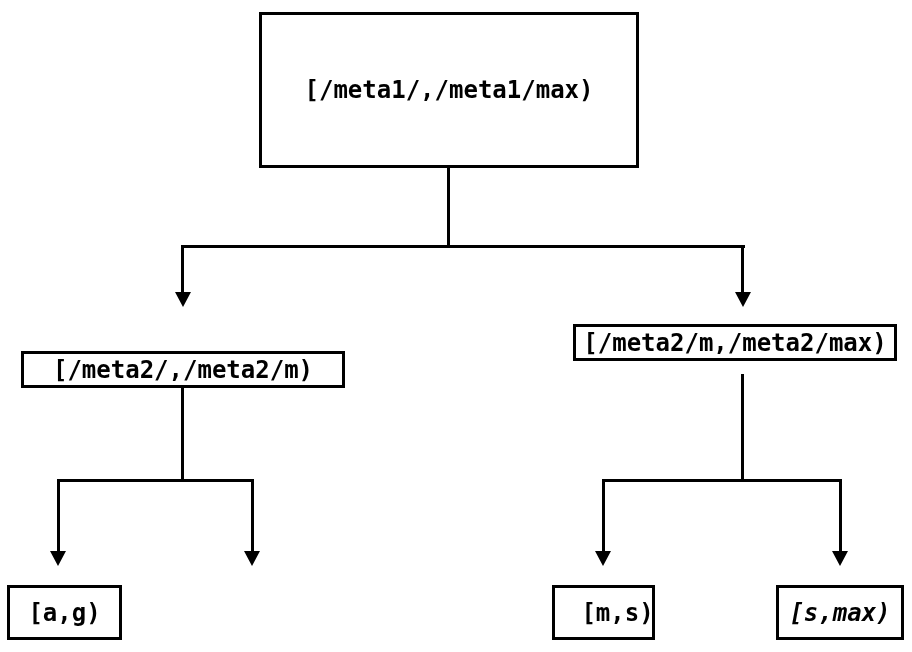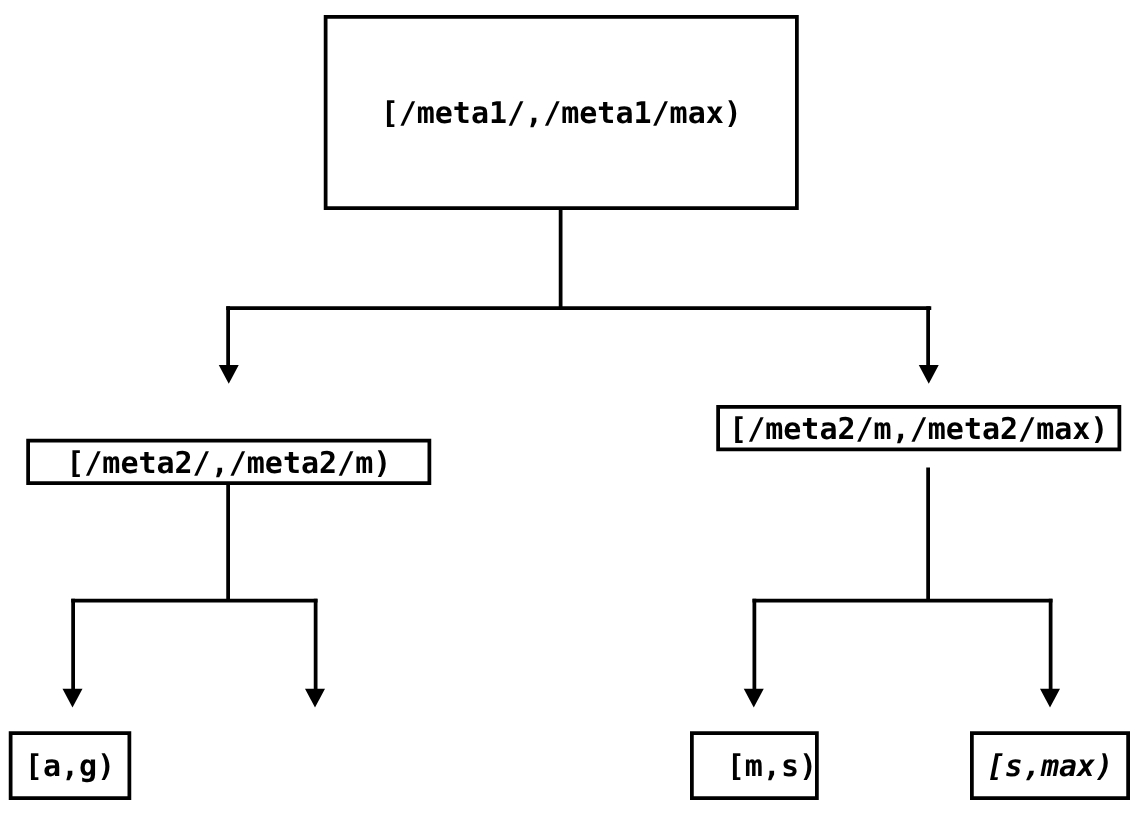--- a/index.html
+++ b/index.html
@@ -38,21 +38,21 @@
     height: 0;
     border-left: 8px solid transparent;
     border-right: 8px solid transparent;
     border-top: 15px solid #000000;
   }
 
   
   .n-root  { left: 259px; top: 12px;  width: 380px; height: 156px; }
   .n-left  { left: 21px;  top: 324px; width: 324px; height: 37px; margin-top: 27px; }
   .n-right { left: 573px; top: 324px; width: 324px; height: 37px; }
-  .n-ag    { left: 7px;   top: 585px; width: 98px; height: 55px; }
+  .n-ag    { left: 7px;   top: 585px; width: 115px; height: 55px; }
   .n-gm    { left: 201px; top: 585px; width: 103px; height: 55px; }
   .n-ms    { left: 552px; top: 585px; width: 103px; height: 55px; padding-left: 28px; }
   .n-smax  { left: 776px; top: 585px; width: 128px; height: 55px; font-style: italic; }
 
   
   .e1-stem { left: 447px; top: 168px; width: 3px;   height: 79px; }
   .e1-h    { left: 181px; top: 245px; width: 564px; height: 3px; }
   .e1-vl   { left: 181px; top: 245px; width: 3px;   height: 48px; }
   .e1-vr   { left: 741px; top: 245px; width: 3px;   height: 48px; }
   .e1-al   { left: 175px; top: 292px; }

